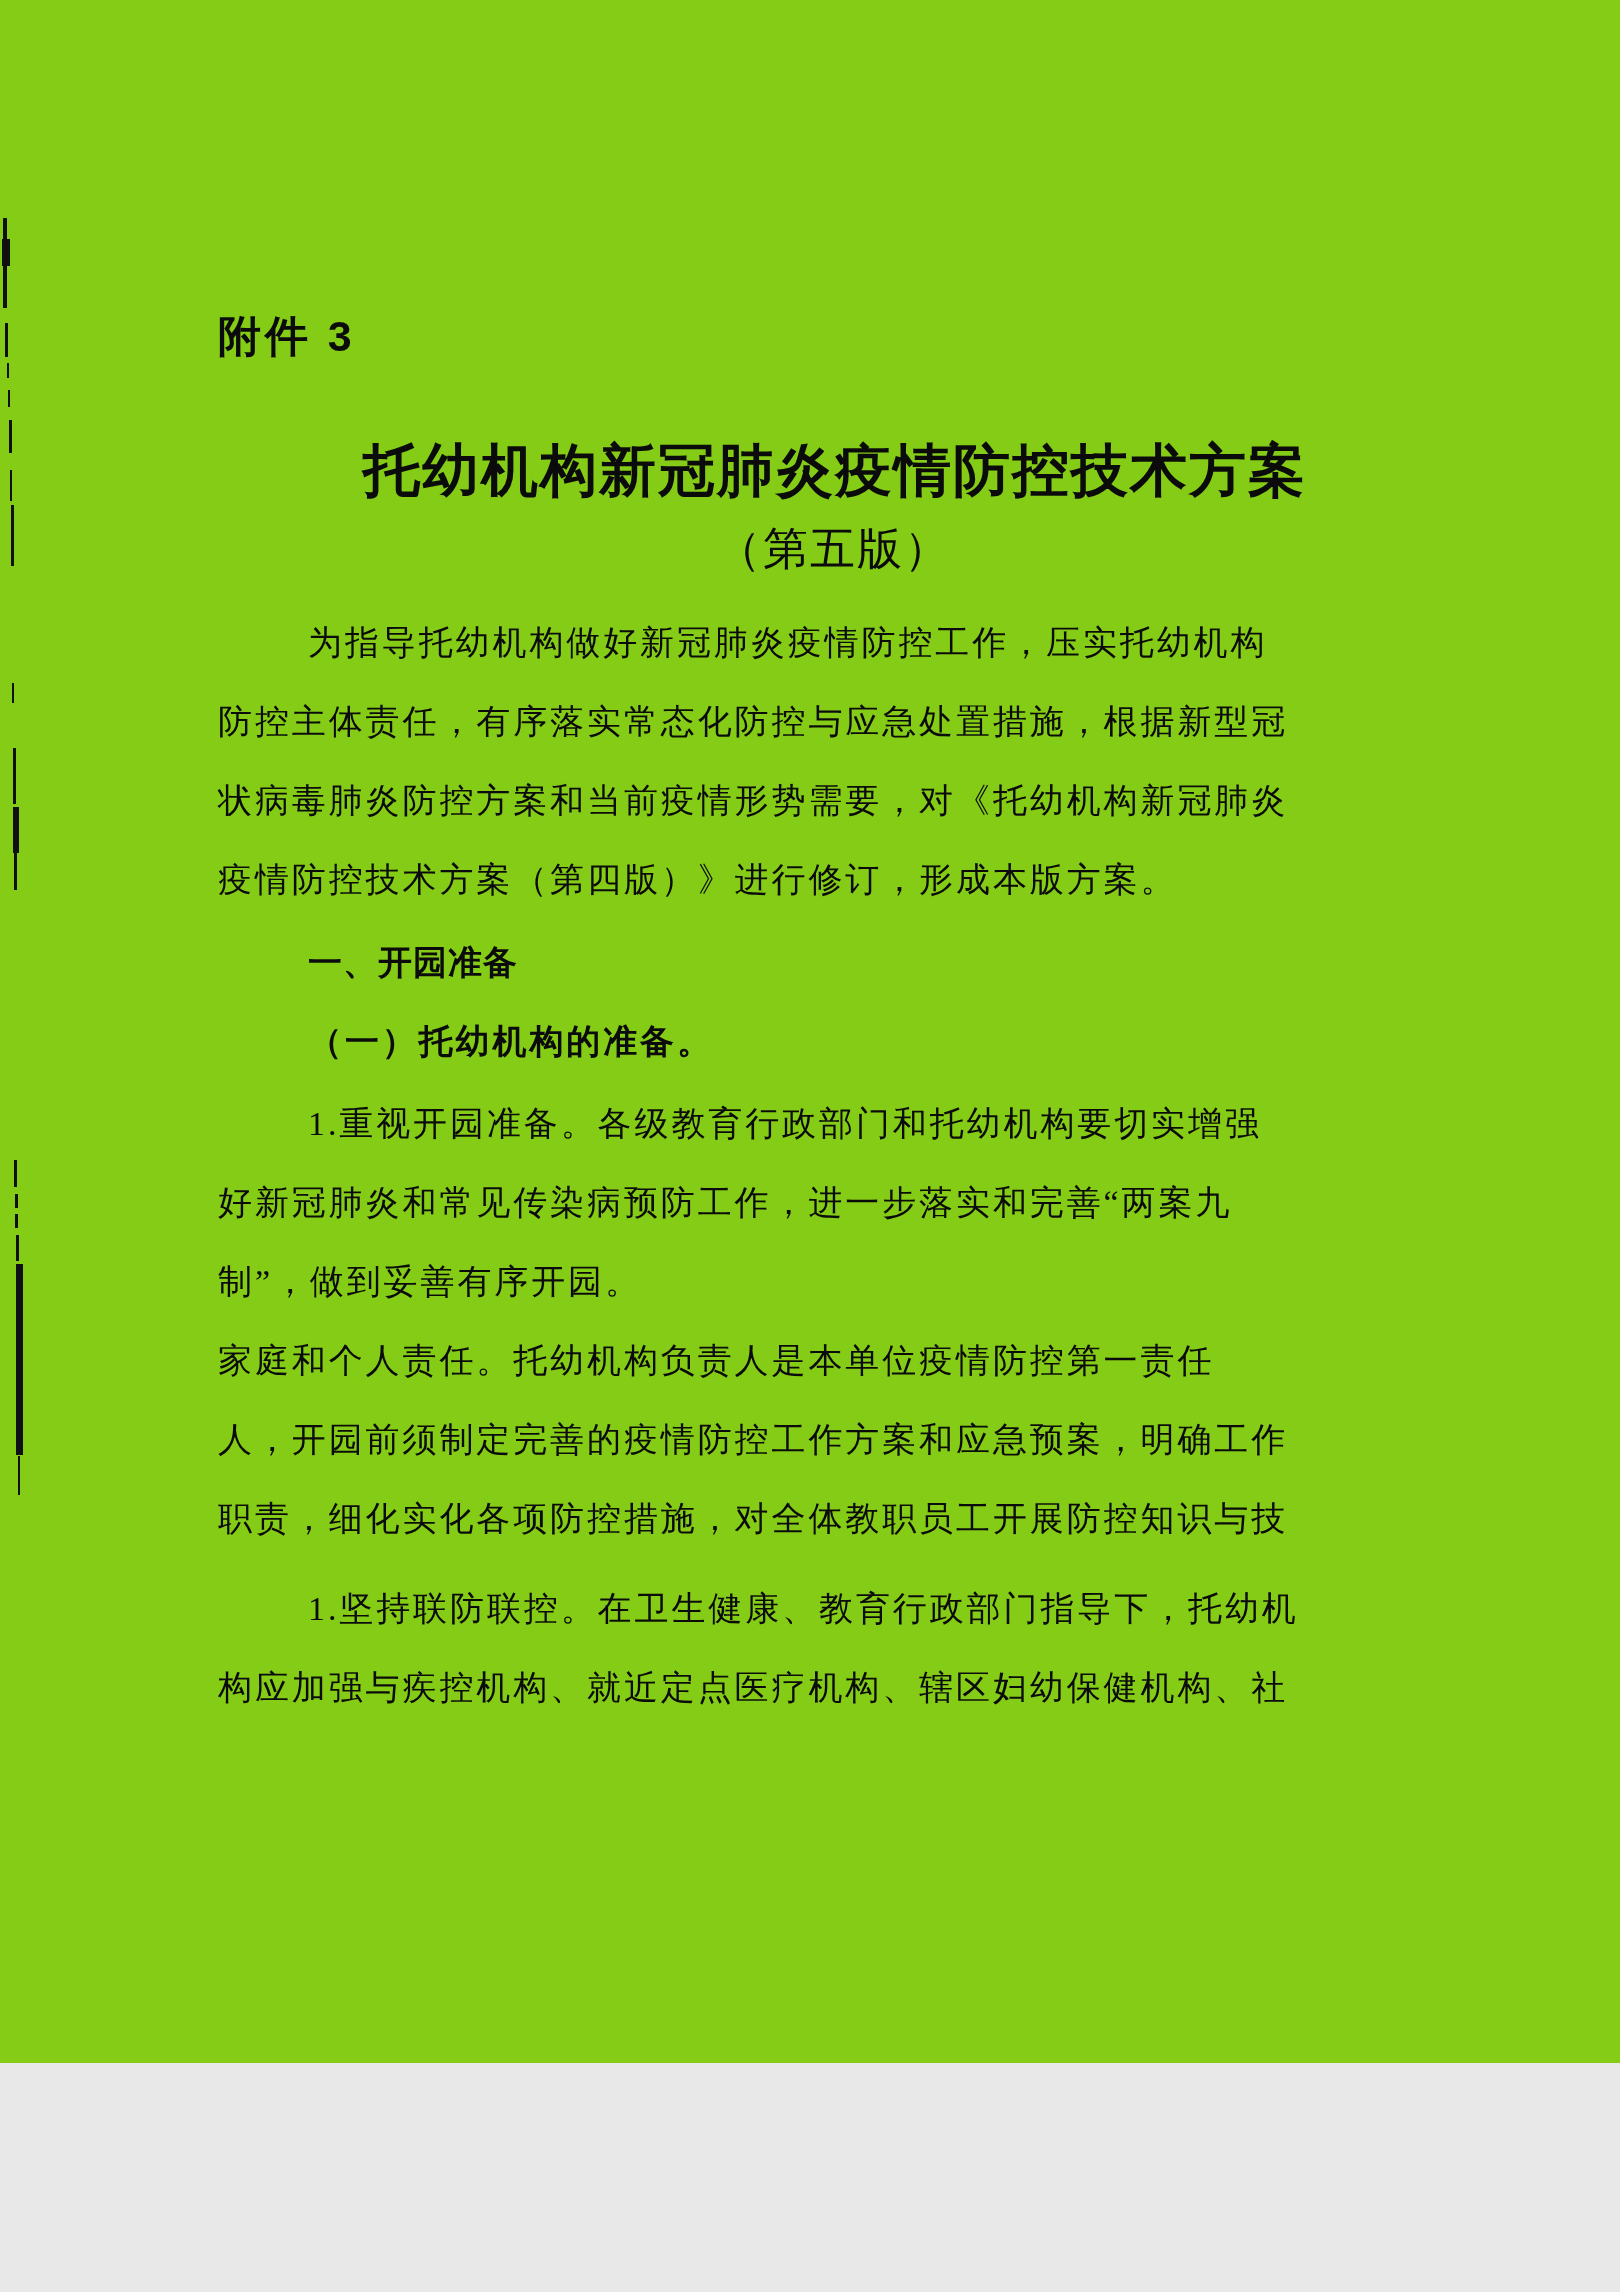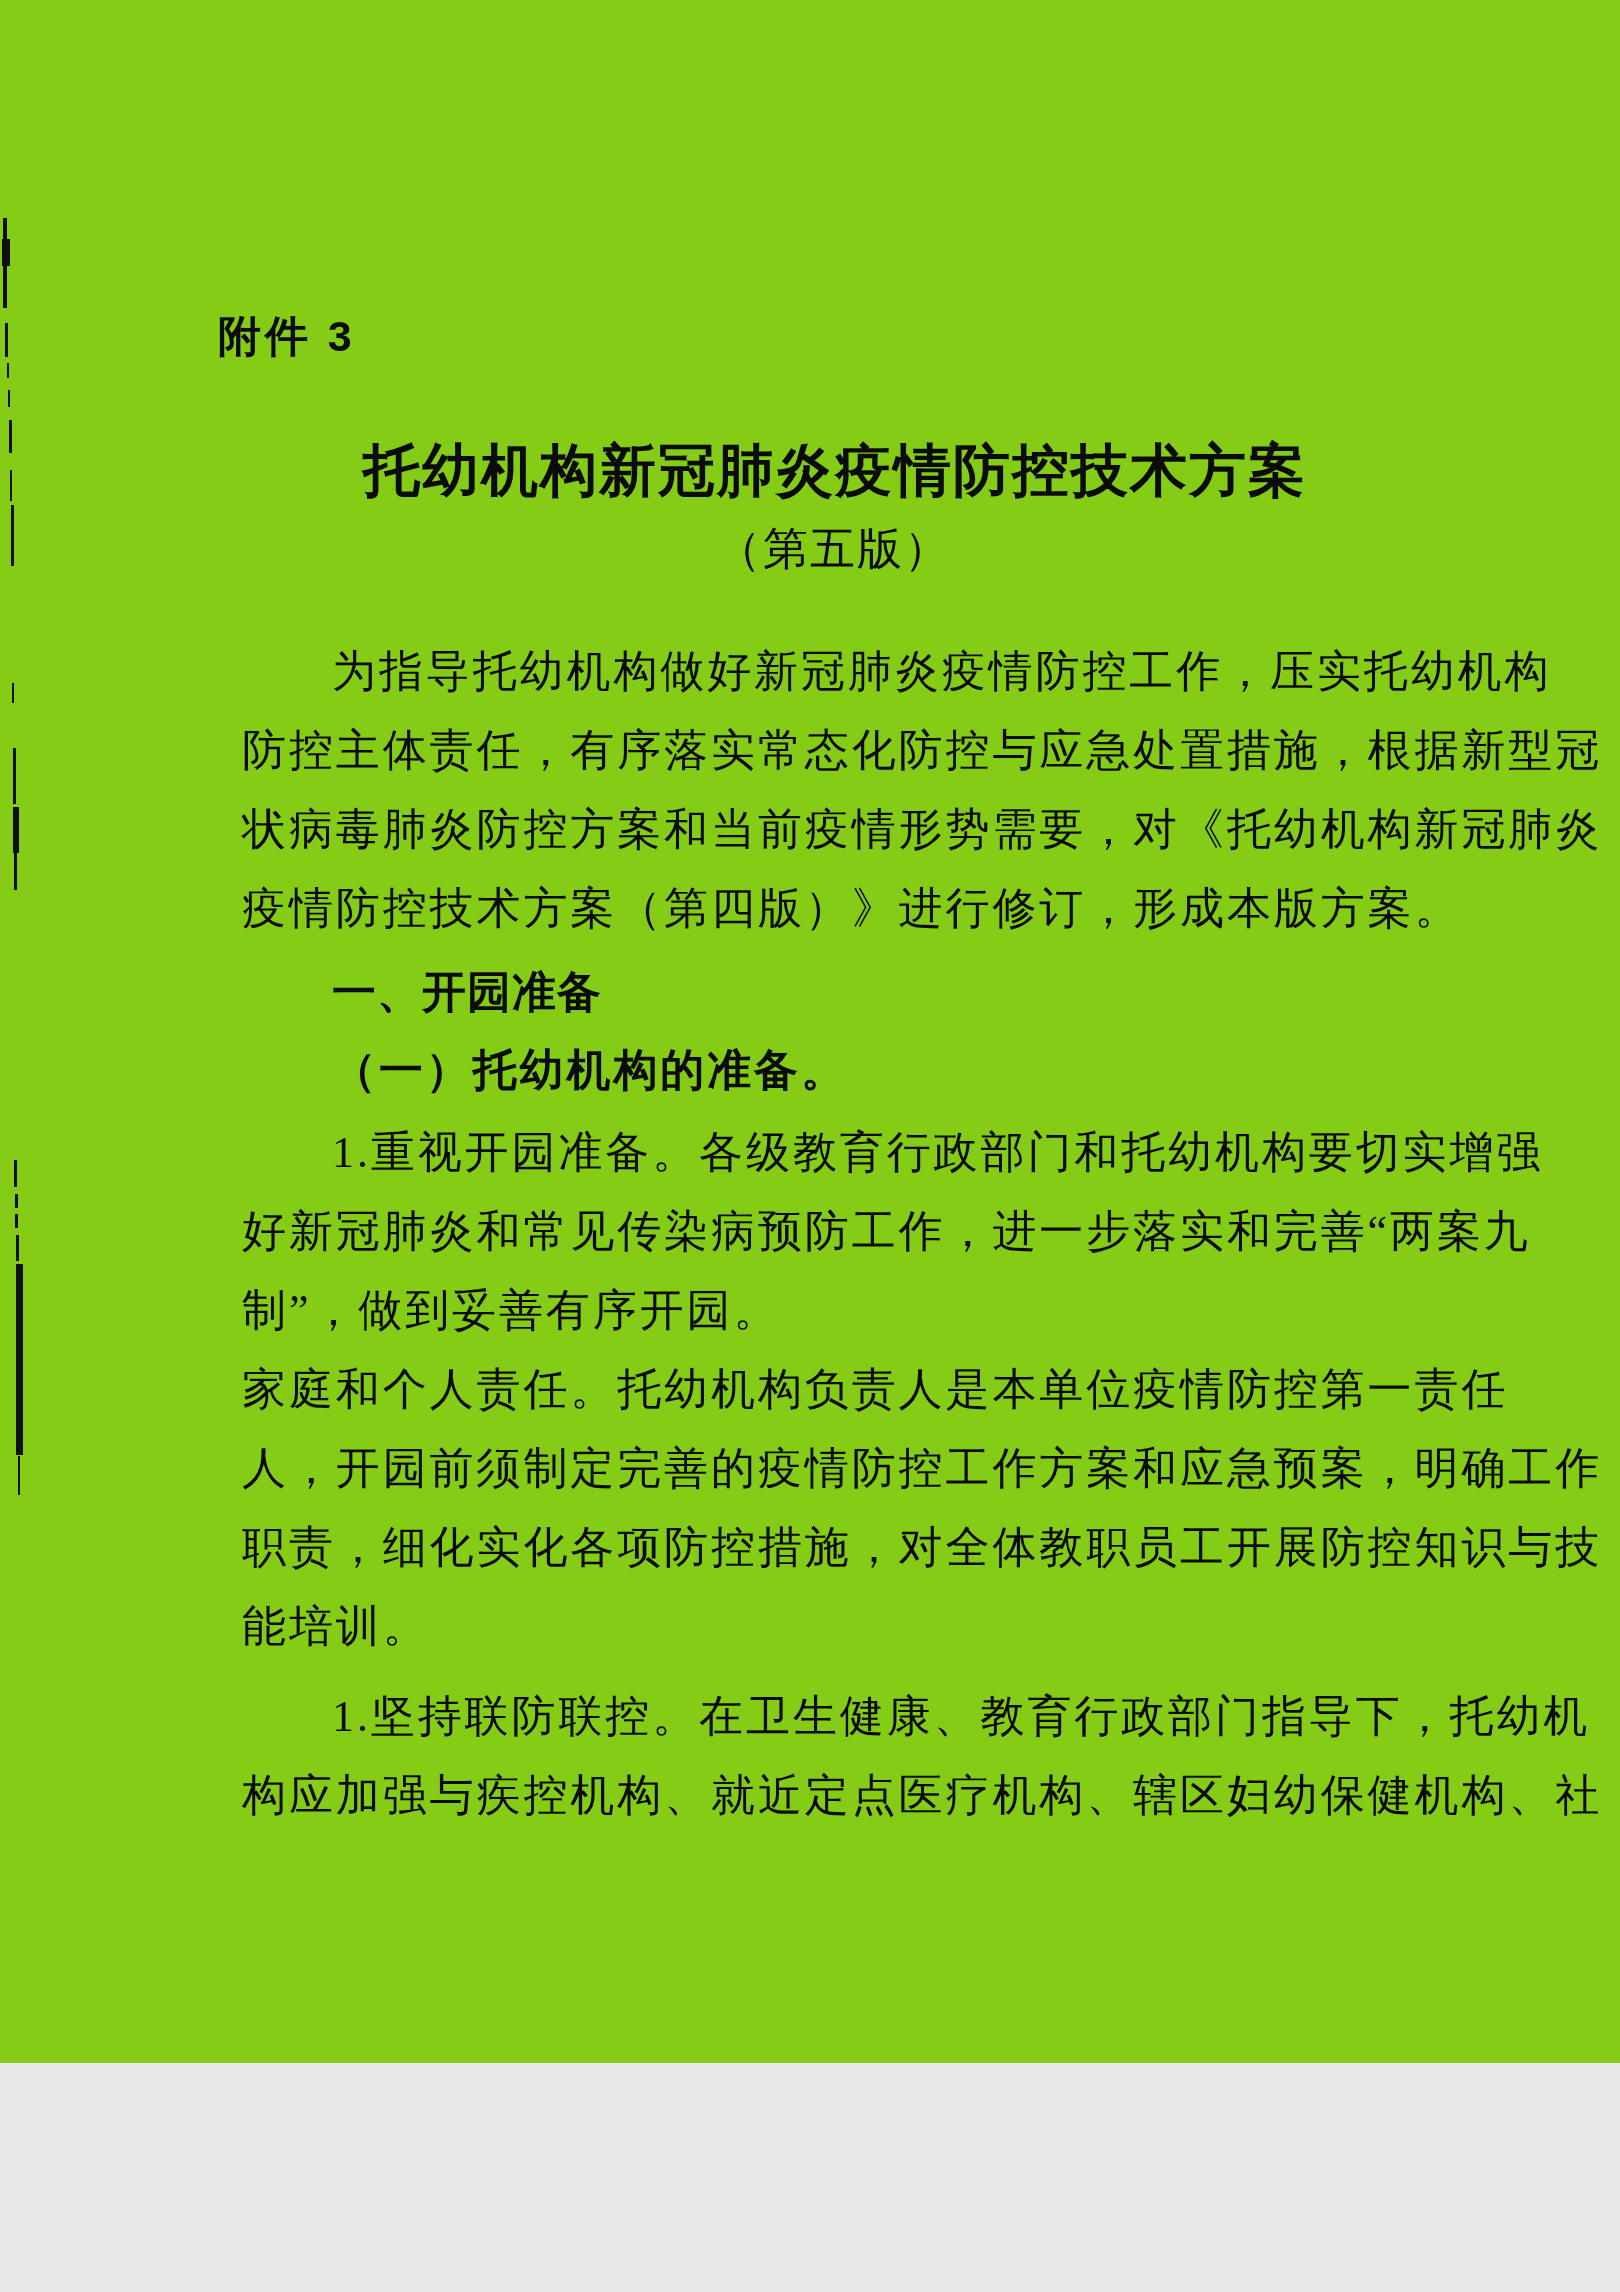--- a/index.html
+++ b/index.html
@@ -26,22 +26,22 @@
     white-space:nowrap;
   }
   .doc-subtitle{
     position:absolute;left:363px;top:519px;width:941px;
     text-align:center;
     font-family:"Liberation Serif", serif;
     font-size:45px;letter-spacing:2px;
     white-space:nowrap;
   }
   .body-lines{
-    position:absolute;left:218px;top:632px;width:1192px;
-    font-size:44px;line-height:79px;letter-spacing:2.9px;margin-left:24px;
+    position:absolute;left:218px;top:603px;width:1192px;
+    font-size:34px;line-height:79px;letter-spacing:2.9px;
   }
   .line{white-space:nowrap;}
   .indent{text-indent:90px;}
   .h1{
     font-family:"Liberation Sans", sans-serif;
     font-weight:bold;letter-spacing:1px;
   }
   .h2{font-weight:bold;}
   .mt3{margin-top:2.9px;}
   .mt4{margin-top:3.9px;}
@@ -105,21 +105,20 @@
       <div class="line">状病毒肺炎防控方案和当前疫情形势需要，对《托幼机构新冠肺炎</div>
       <div class="line">疫情防控技术方案（第四版）》进行修订，形成本版方案。</div>
       <div class="line h1 indent mt4">一、开园准备</div>
       <div class="line h2 indent">（一）托幼机构的准备。</div>
       <div class="line indent mt3">1.重视开园准备。各级教育行政部门和托幼机构要切实增强</div>
       <div class="line">好新冠肺炎和常见传染病预防工作，进一步落实和完善“两案九</div>
       <div class="line">制”，做到妥善有序开园。</div>
       <div class="line">家庭和个人责任。托幼机构负责人是本单位疫情防控第一责任</div>
       <div class="line">人，开园前须制定完善的疫情防控工作方案和应急预案，明确工作</div>
       <div class="line">职责，细化实化各项防控措施，对全体教职员工开展防控知识与技</div>
-      <div class="line">能培训。</div>
       <div class="line indent mt11">1.坚持联防联控。在卫生健康、教育行政部门指导下，托幼机</div>
       <div class="line">构应加强与疾控机构、就近定点医疗机构、辖区妇幼保健机构、社</div>
     </div>
 
   <div class="footer">
     <div class="dash"></div>
     <div class="num">21</div>
     <div class="dash"></div>
   </div>
 

